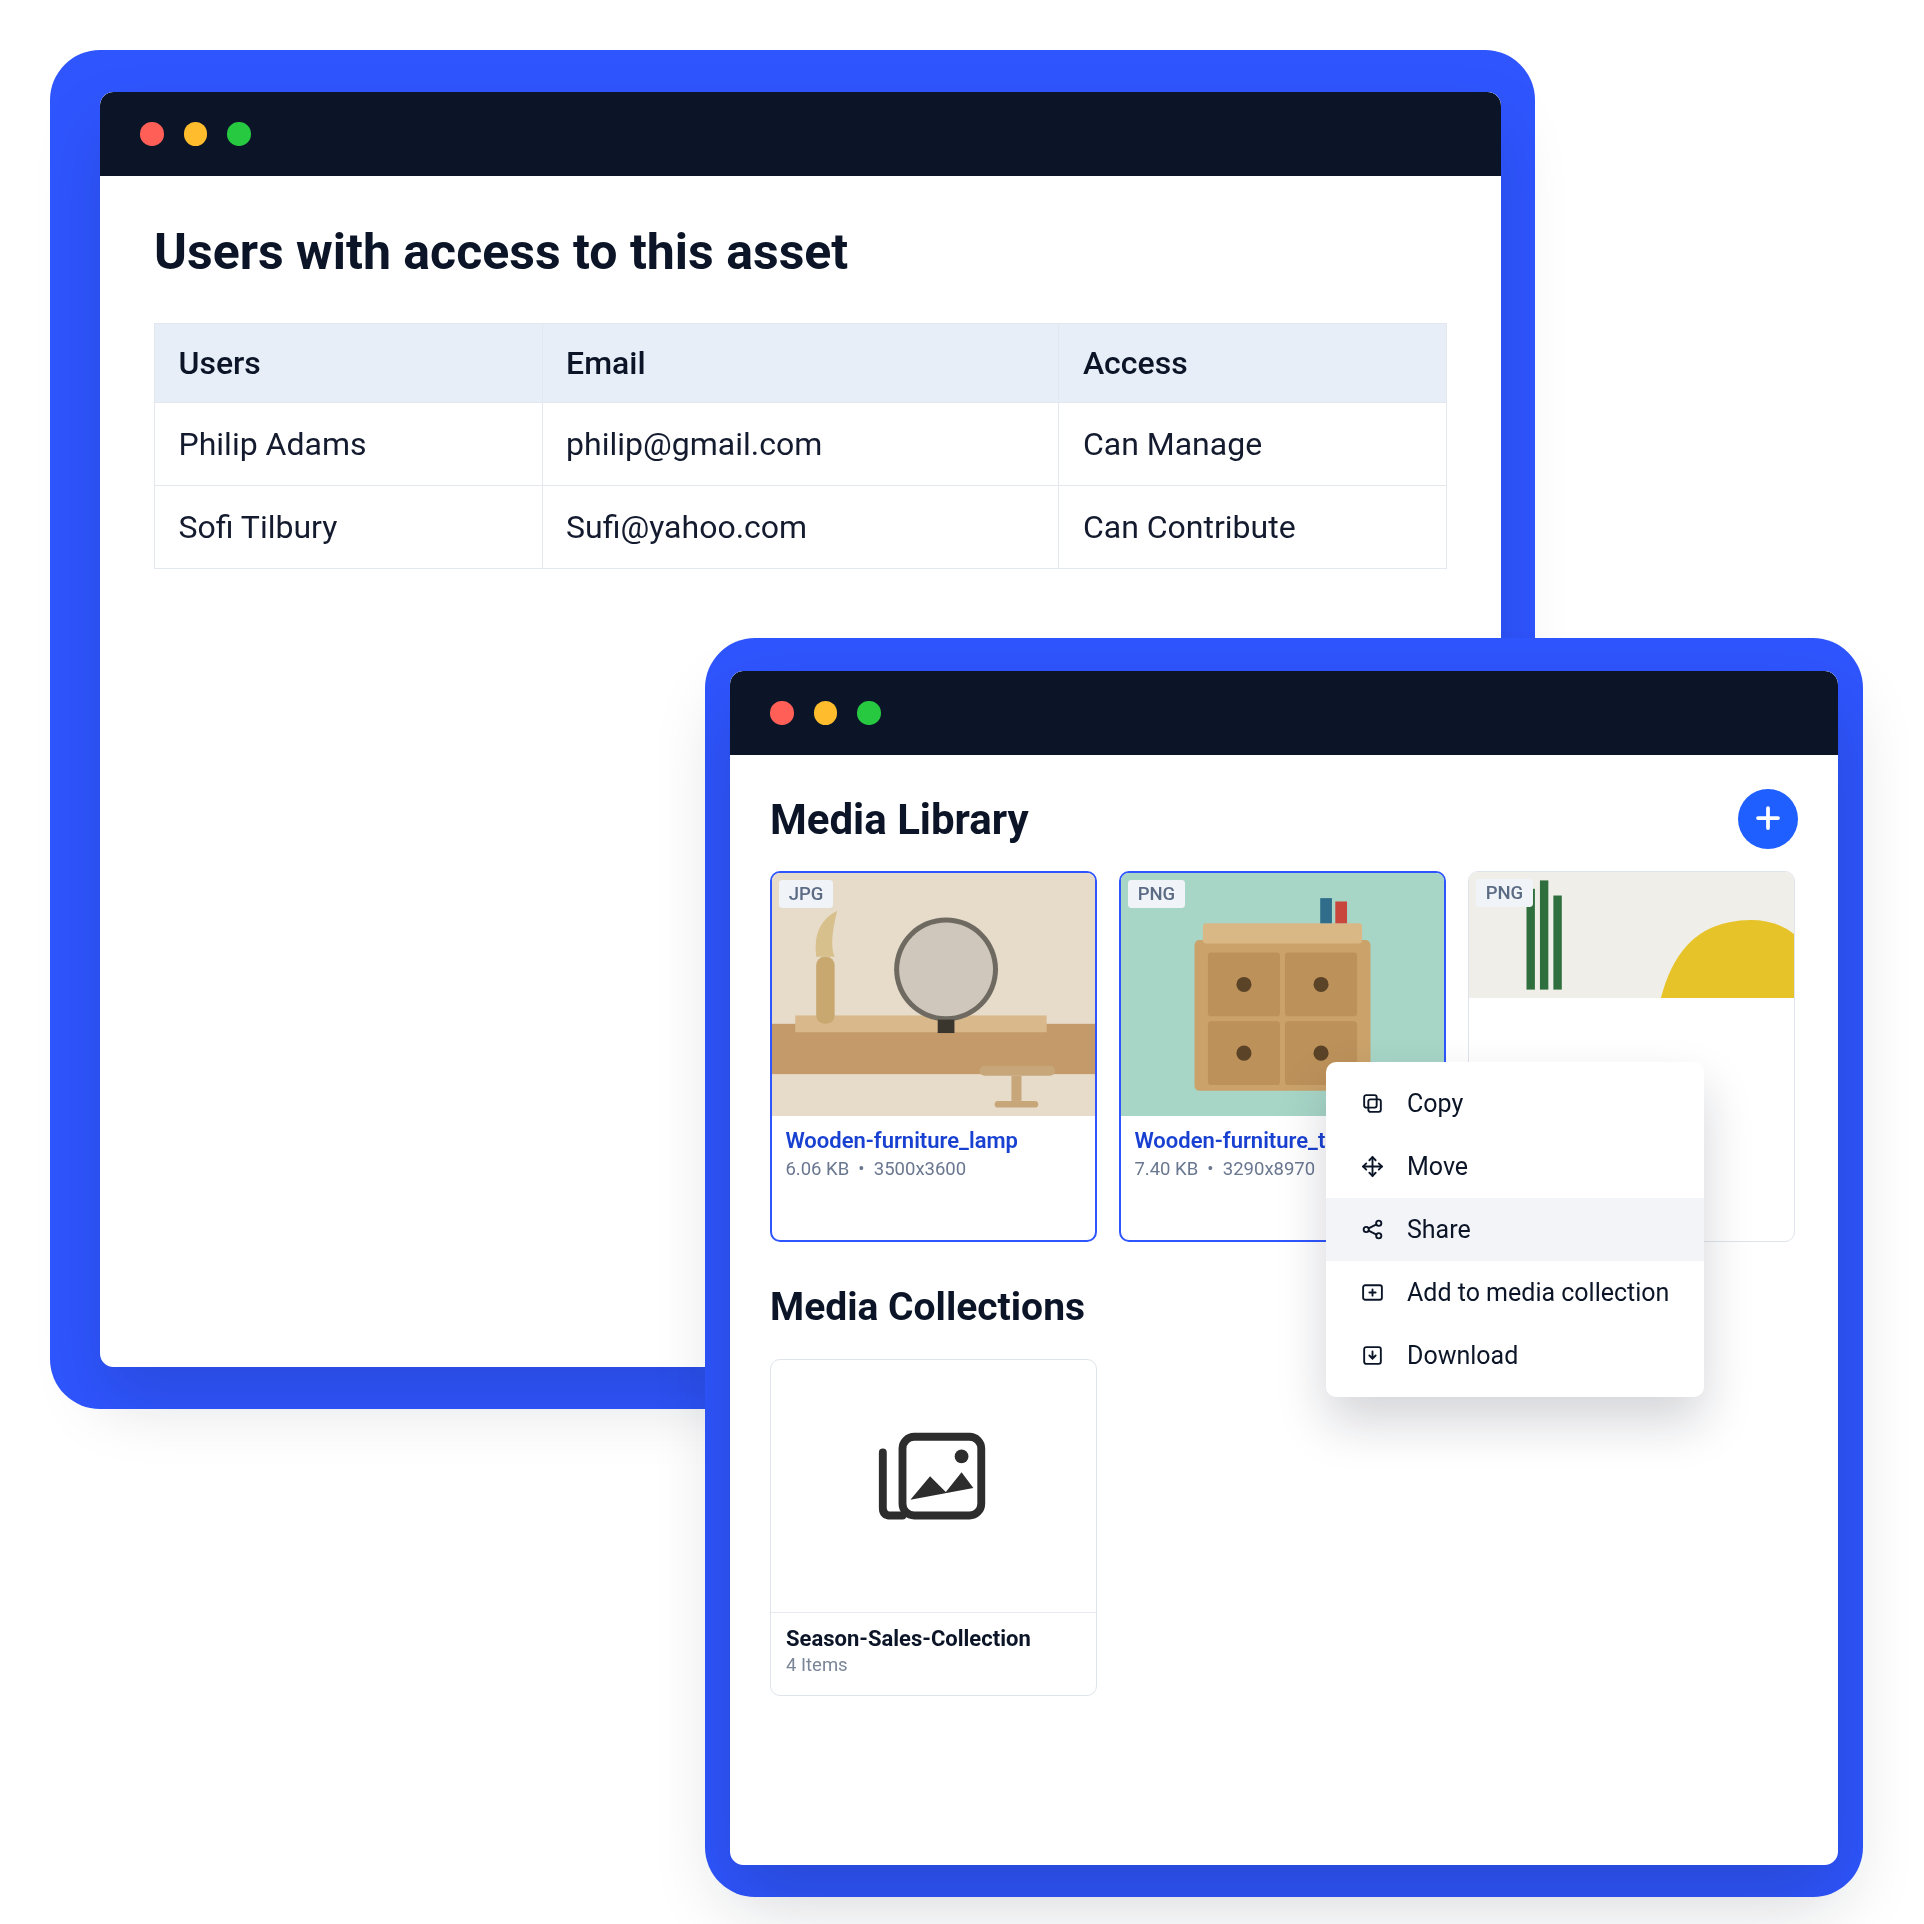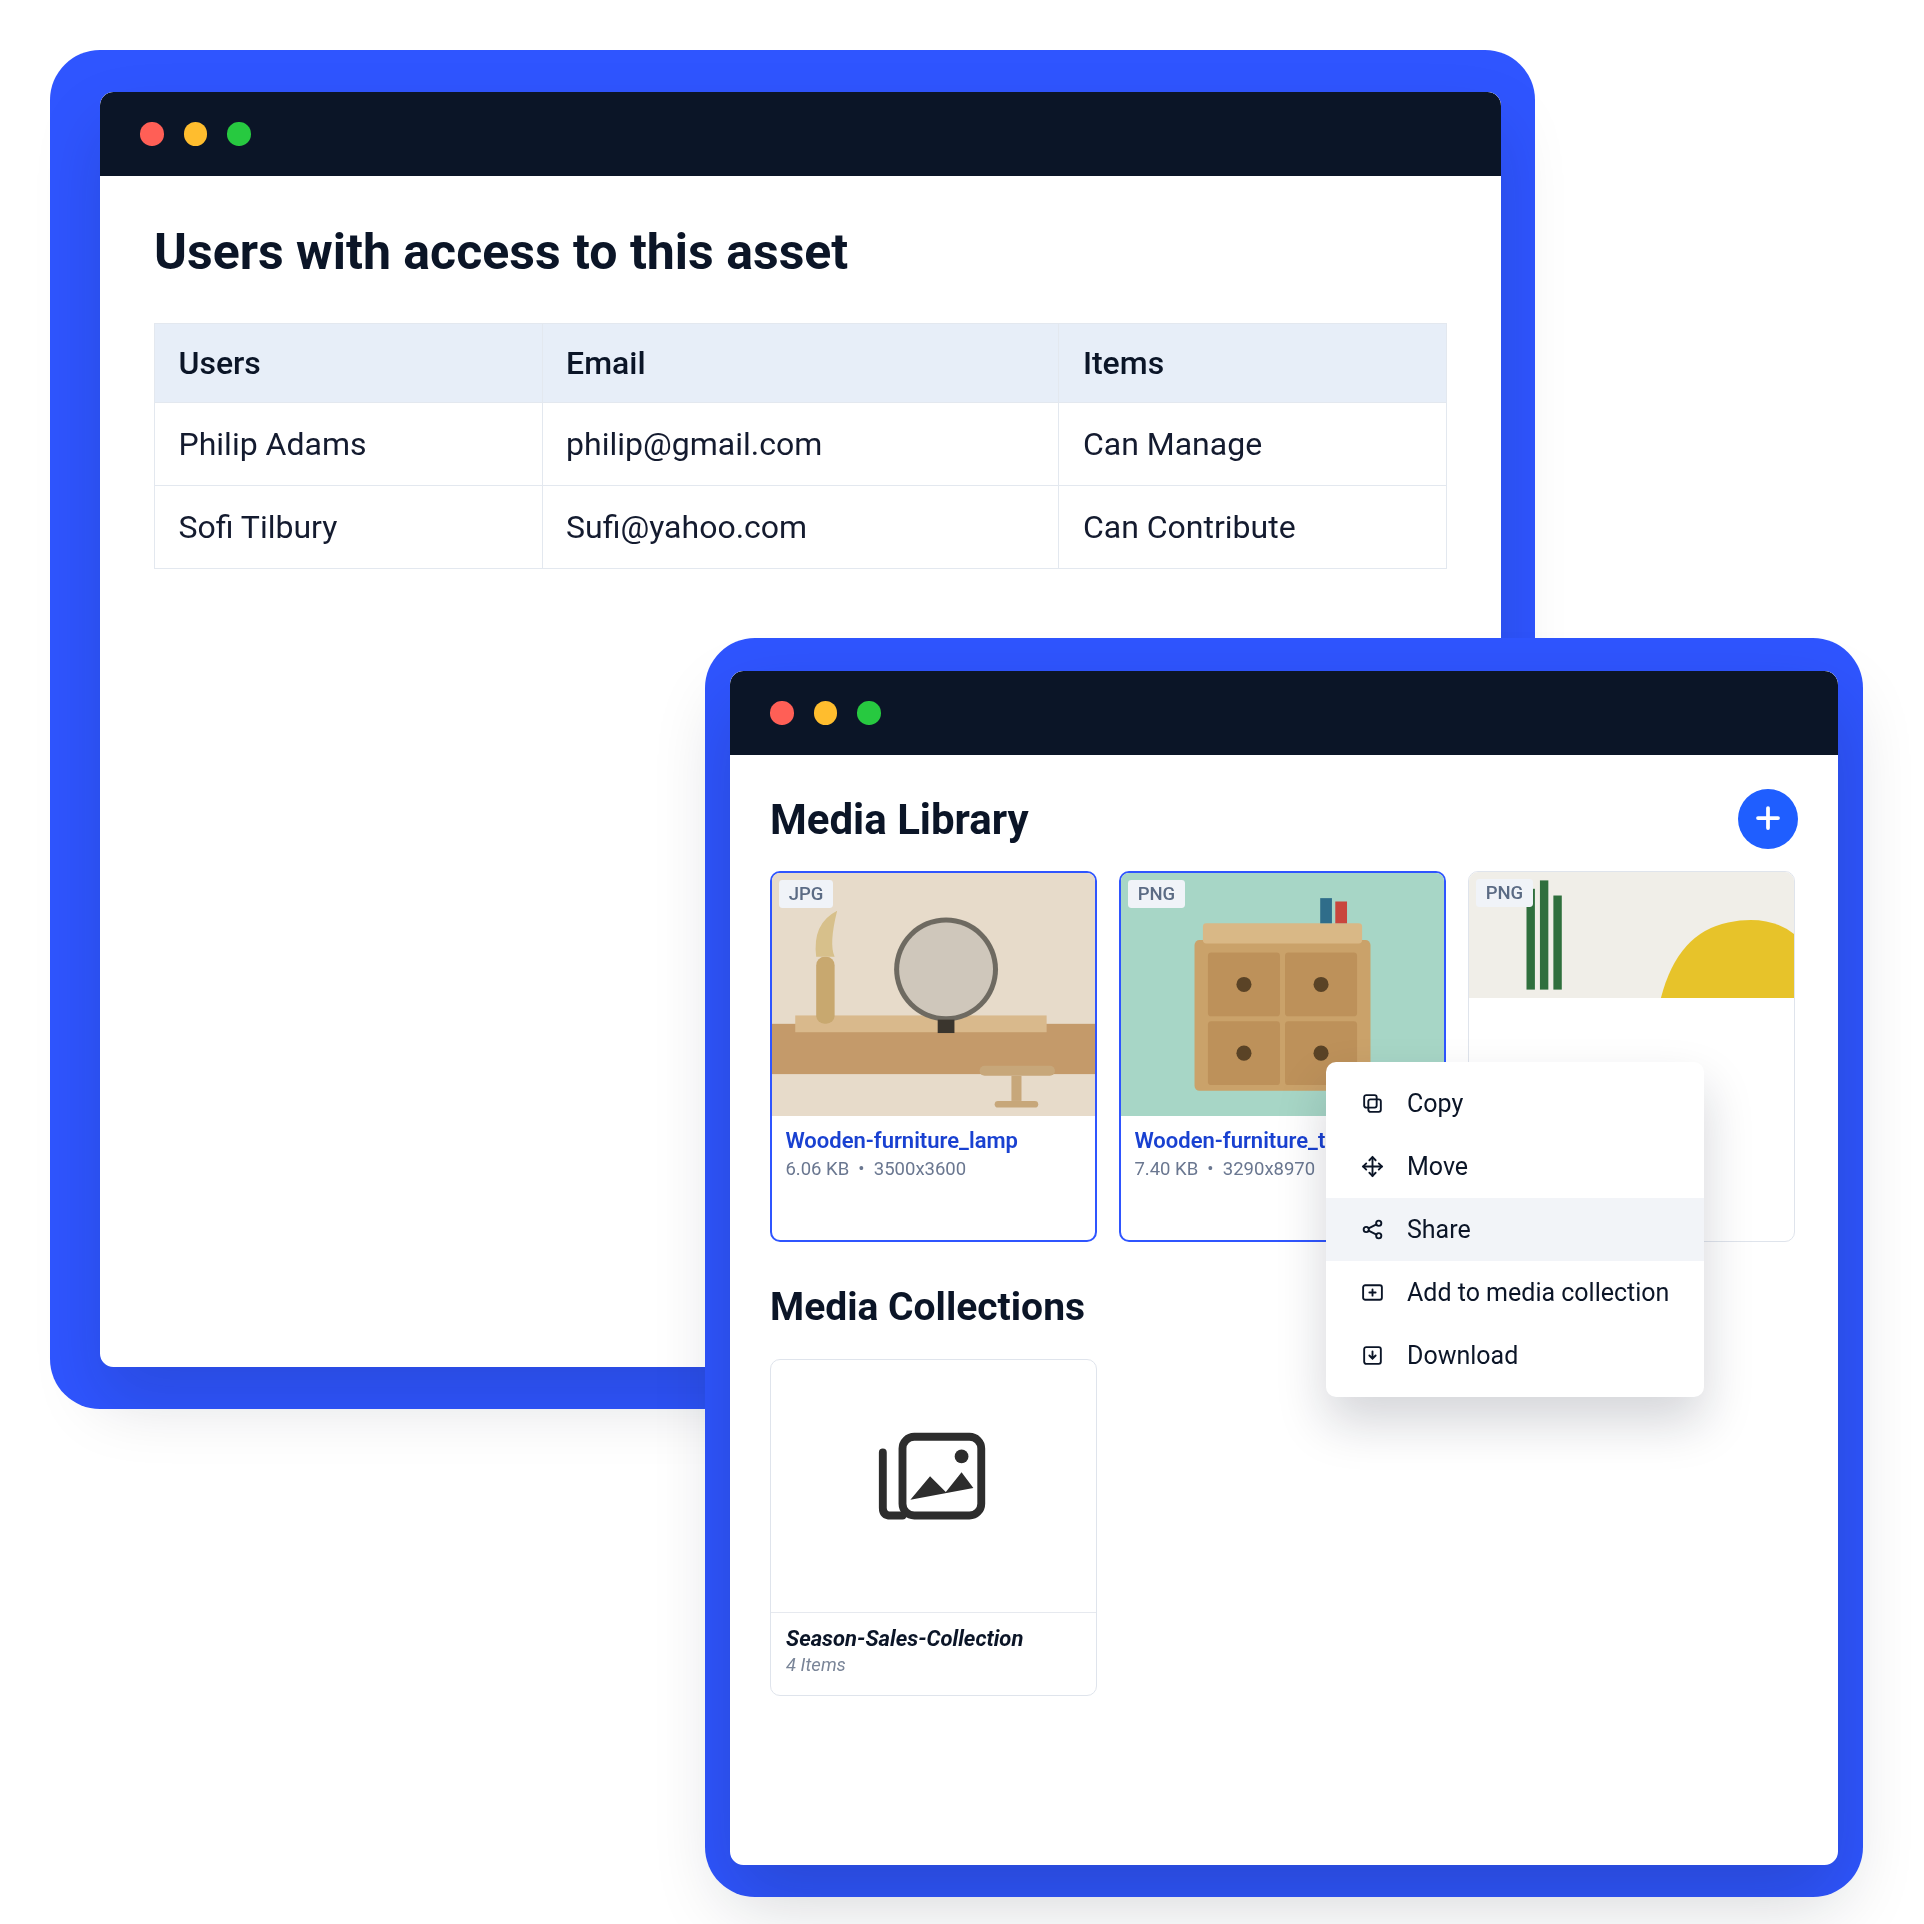--- a/index.html
+++ b/index.html
@@ -192,21 +192,21 @@
   .ctx-icon { width:27px; height:27px; flex-shrink:0; color:#0b1527; display:flex; align-items:center; justify-content:center; }
   .ctx-icon svg { width:25px; height:25px; }
 
   
   .collections-title {
     font-size:39px;
     font-weight:700;
     color:#0b1527;
     margin: 42px 0 28.5px 0;
   }
-  .coll-row { display:flex; gap:22px;font-style:italic; }
+  .coll-row { display:flex; gap:22px; }
   .coll-card {
     width: 327px;
     border:0.8px solid #dfe4ec;
     border-radius:10px;
     display:flex;
     flex-direction:column;
   }
   .coll-art {
     height: 252px;
     display:flex;
@@ -236,21 +236,21 @@
       </div>
     </div>
     <div class="win1-body">
       <h1 class="win1-title">Users with access to this asset</h1>
 
       <table class="users">
         <thead>
           <tr>
             <th style="width:30%">Users</th>
             <th style="width:40%">Email</th>
-            <th style="width:30%">Items</th>
+            <th style="width:30%">Access</th>
           </tr>
         </thead>
         <tbody>
           <tr>
             <td>Philip Adams</td>
             <td>philip@gmail.com</td>
             <td>Can Manage</td>
           </tr>
           <tr>
             <td>Sofi Tilbury</td>

